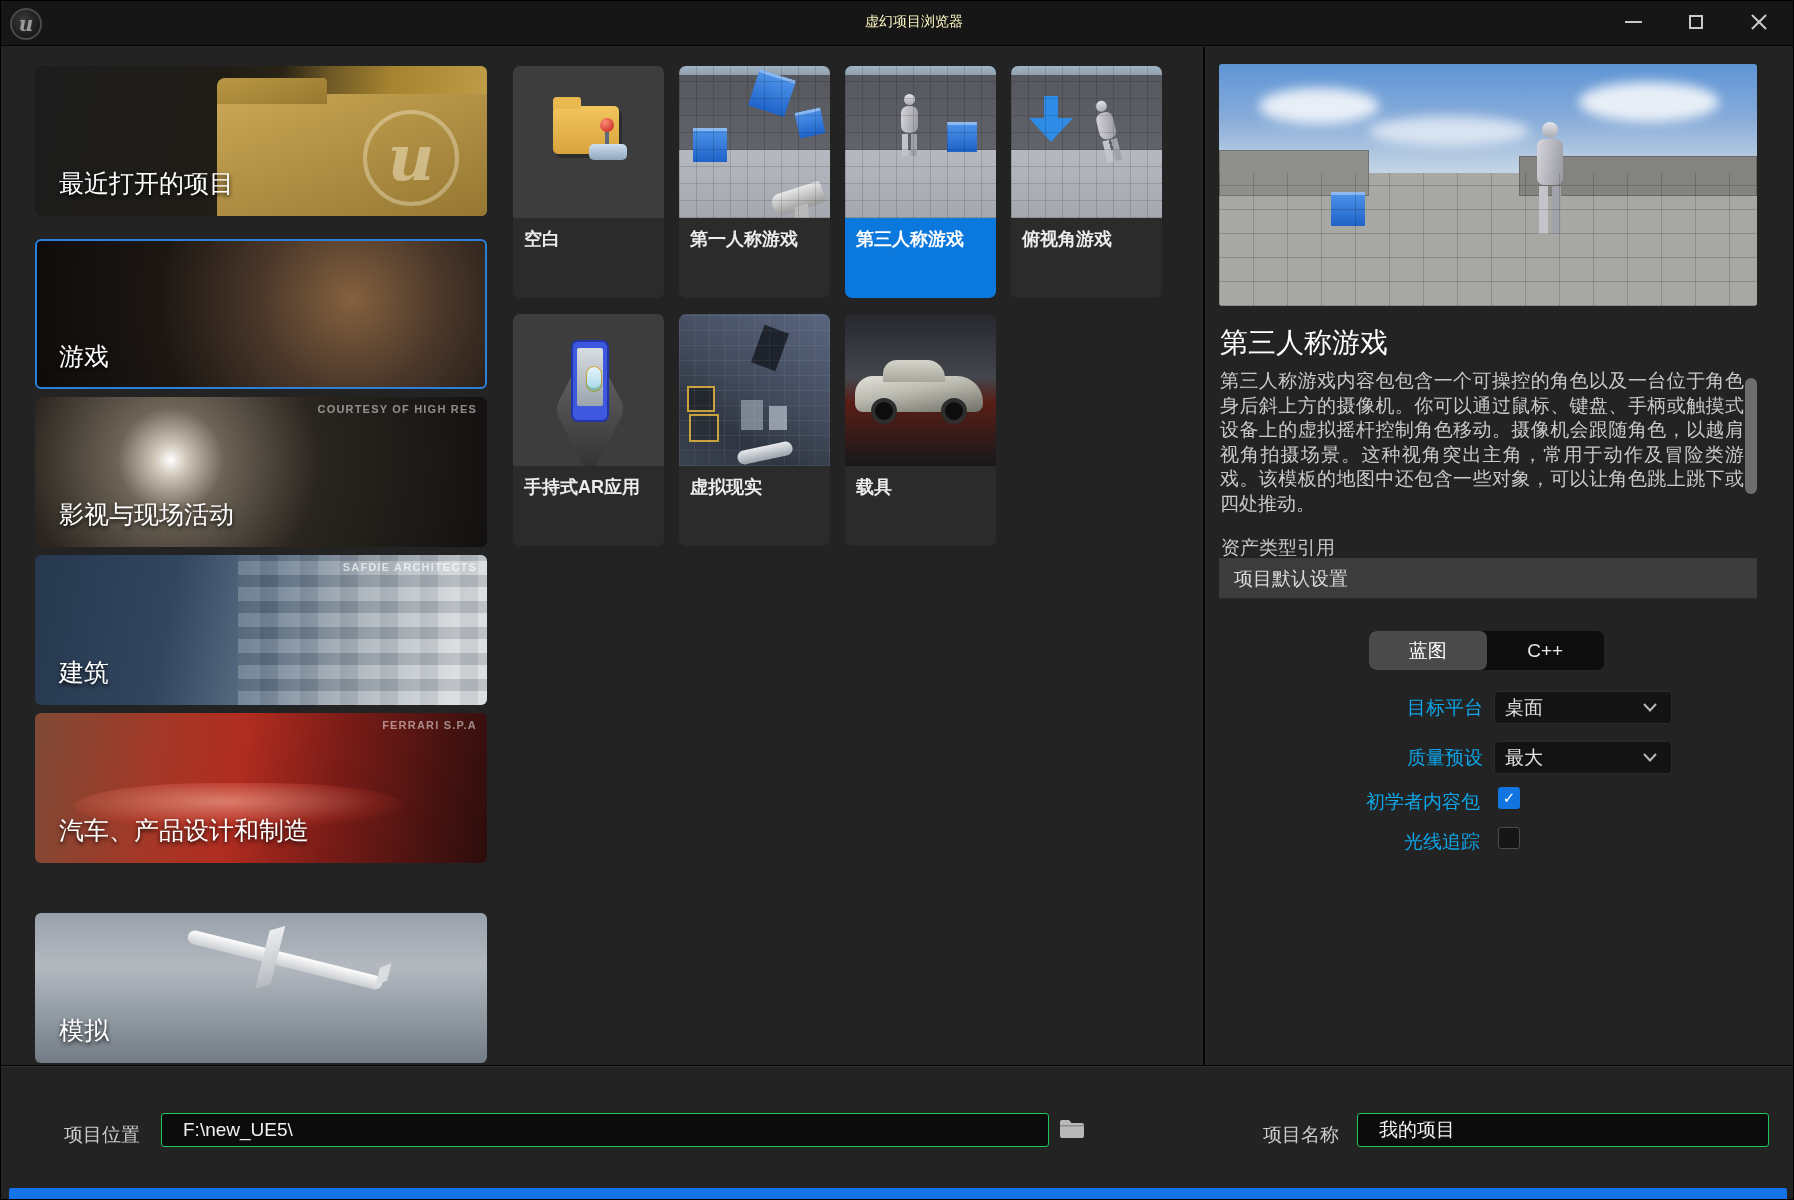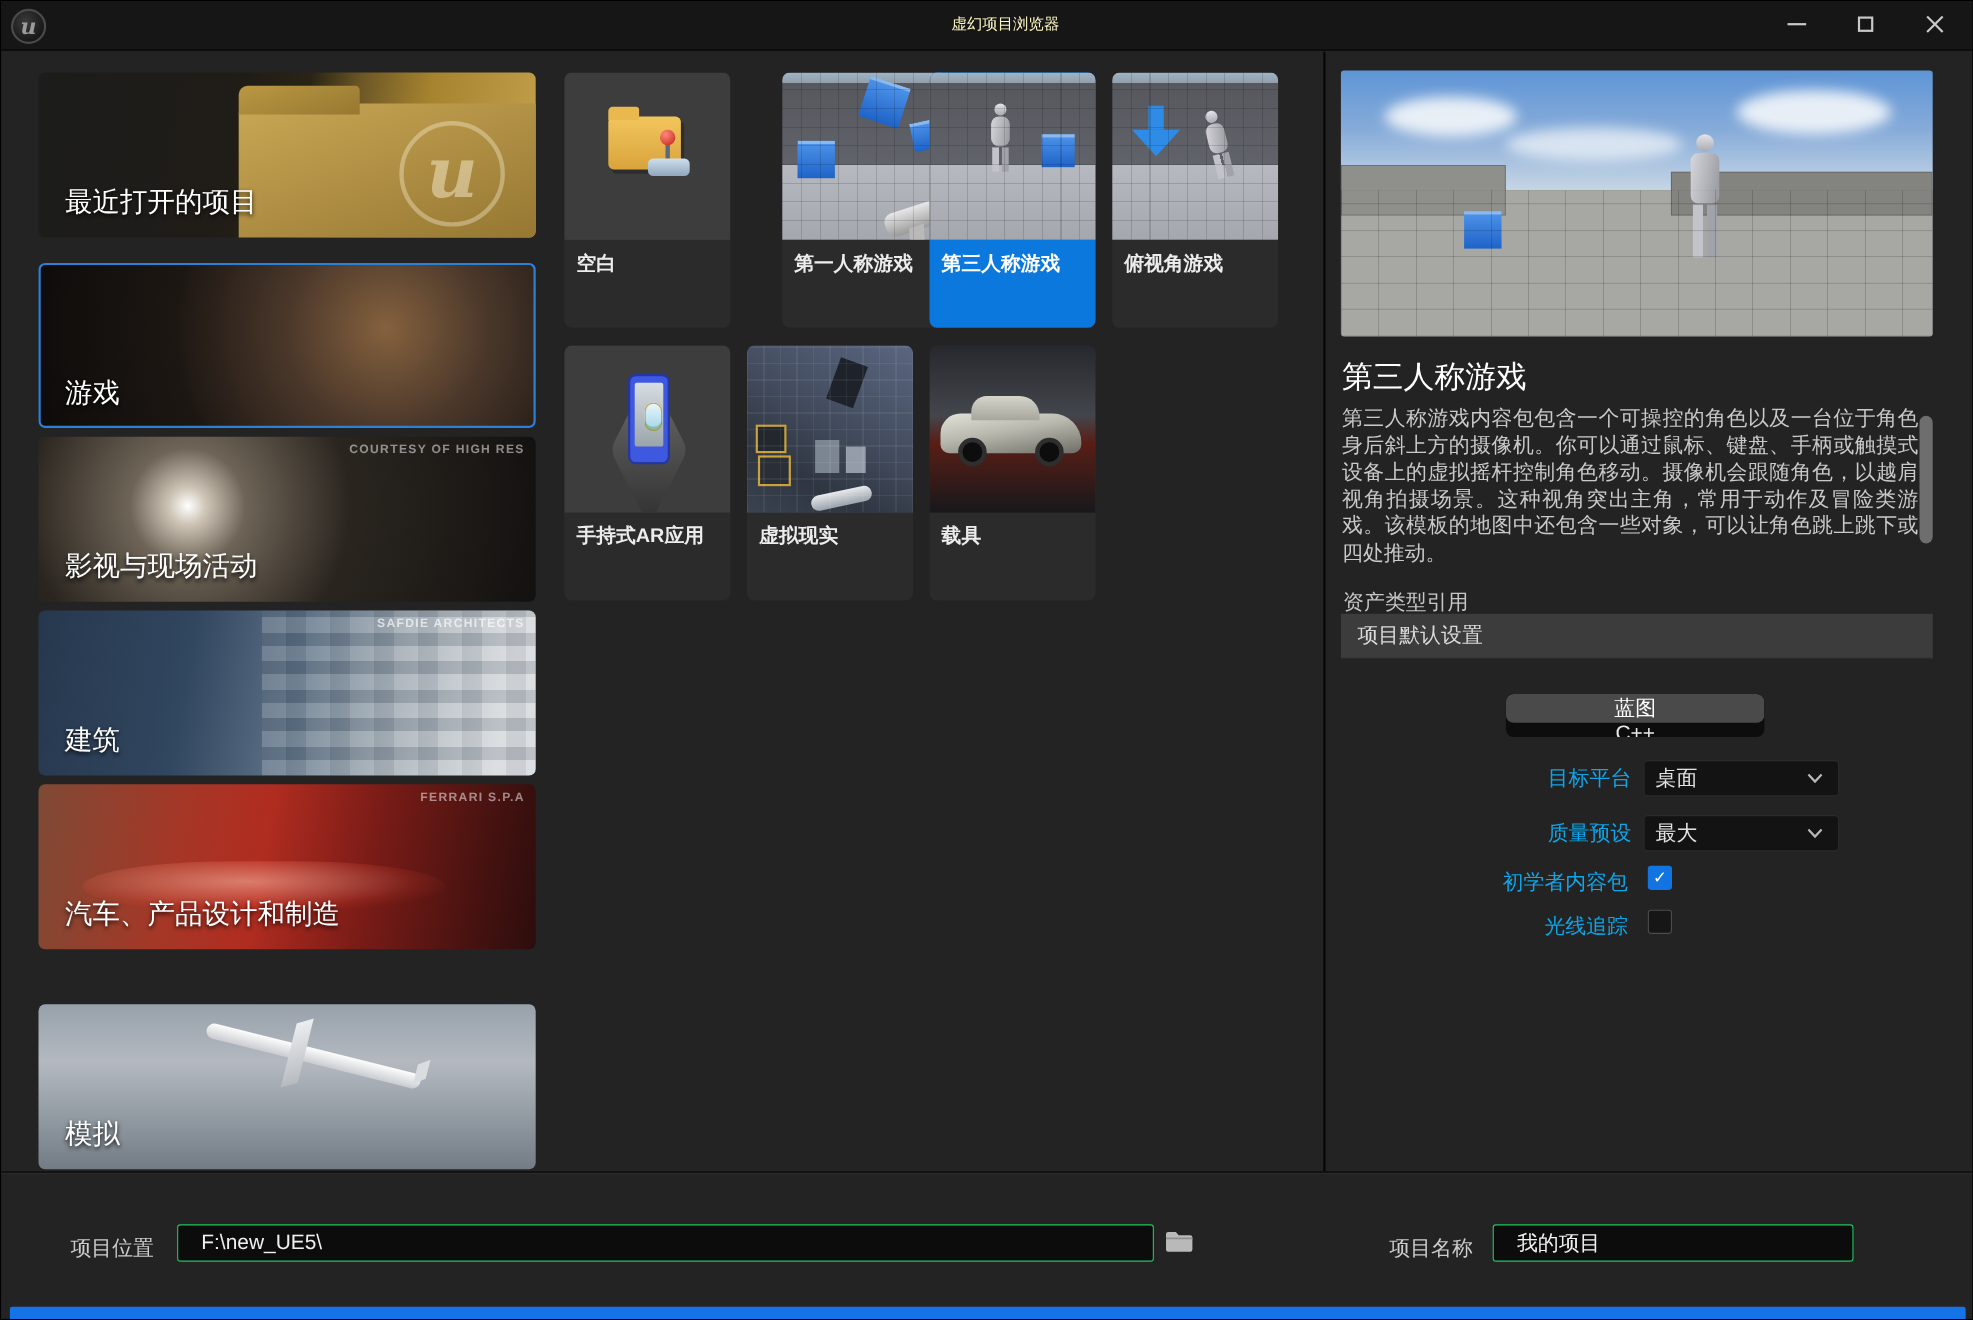--- a/index.html
+++ b/index.html
@@ -91,21 +91,21 @@
       background:repeating-linear-gradient(0deg, rgba(0,0,0,.16) 0 1px, transparent 1px 24px),
                  repeating-linear-gradient(90deg, rgba(0,0,0,.16) 0 1px, transparent 1px 34px); }
   .cloud { position:absolute; background:#f4f7fa; border-radius:50%; filter:blur(6px); opacity:.9; }
   .pv-wall { position:absolute; background:#8f8f8c; box-shadow:inset 0 0 0 1px rgba(0,0,0,.2); }
   .detail-title { position:absolute; left:1219px; top:323px; color:#fff; font-size:28px; }
   .detail-desc { position:absolute; left:1219px; top:368px; width:524px; color:#c9c9c9; font-size:19px; line-height:24.5px; text-align:justify; }
   .desc-scrollbar { position:absolute; left:1744px; top:377px; width:12px; height:116px; border-radius:6px; background:#6e6e6e; cursor:pointer; }
   .asset-label-clip { position:absolute; left:1220px; top:534px; width:300px; height:23px; overflow:hidden; color:#c6c6c6; font-size:19px; }
   .defaults-bar { position:absolute; left:1218px; top:557px; width:538px; height:41px; background:#3c3c3c; border-bottom:1px solid #2a2a2a; cursor:pointer; }
   .defaults-bar span { display:block; padding-left:15px; line-height:41px; color:#dadada; font-size:19px; }
-  .seg { position:absolute; left:1368px; top:630px; width:235px; height:39px; background:#0d0d0d; border-radius:7px; display:flex; overflow:hidden;flex-direction:column; }
+  .seg { position:absolute; left:1368px; top:630px; width:235px; height:39px; background:#0d0d0d; border-radius:7px; display:flex; overflow:hidden; }
   .seg-btn { flex:1; display:flex; align-items:center; justify-content:center; color:#e6e6e6; font-size:19px; cursor:pointer; }
   .seg-btn.selected { background:#4a4a4a; border-radius:7px; color:#fff; }
   .form-label { position:absolute; left:1218px; width:264px; text-align:right; color:#0ea5e9; font-size:19px; }
   .select { position:absolute; left:1493px; width:178px; height:33px; background:#131313; border:1px solid #2b2b2b; border-radius:4px;
             display:flex; align-items:center; cursor:pointer; }
   .select span { padding-left:10px; color:#e2e2e2; font-size:19px; flex:1; }
   .select svg { margin-right:14px; }
   .checkbox { position:absolute; left:1497px; width:22px; height:22px; border-radius:3px; cursor:pointer;
               display:flex; align-items:center; justify-content:center; }
   .checkbox.checked { background:#1174e0; color:#fff; font-size:15px; font-weight:bold; }
@@ -166,21 +166,21 @@
   </div>
 
   <div class="tcard" style="left:512px; top:65px;">
     <div class="thumb">
       <div class="folder-sm"></div>
         <div class="joystick"></div>
     </div>
     <div class="tlabel">空白</div>
   </div>
 
-  <div class="tcard" style="left:678px; top:65px;margin-left:32px;">
+  <div class="tcard" style="left:678px; top:65px;">
     <div class="thumb scene">
       <div class="cube" style="left:14px; top:62px; width:34px; height:34px;"></div>
       <div class="cube" style="left:74px; top:8px; width:38px; height:38px; transform:rotate(18deg);"></div>
       <div class="cube" style="left:118px; top:44px; width:26px; height:26px; transform:rotate(-12deg);"></div>
       <div class="gun"></div>
     </div>
     <div class="tlabel">第一人称游戏</div>
   </div>
 
   <div class="tcard selected" style="left:844px; top:65px;">
@@ -302,16 +302,16 @@
   <div class="f-label" style="left:63px; top:1121px;">项目位置</div>
   <input class="f-input" style="left: 160px; top: 1112px; width: 888px;" value="F:\new_UE5\">
   <div class="folder-btn">
     <svg width="26" height="22" viewBox="0 0 26 22">
       <path d="M1 4 q0-2 2-2 h7 l2.5 3 H23 q2 0 2 2 v11 q0 2 -2 2 H3 q-2 0 -2-2 Z" fill="#b9b9b9"></path>
       <rect x="1" y="7" width="24" height="1.6" fill="#8f8f8f"></rect>
     </svg>
   </div>
 
   <div class="f-label" style="left:1262px; top:1121px;">项目名称</div>
-  <input class="f-input" style="left: 1356px; top: 1112px; width: 328px;" value="我的项目">
+  <input class="f-input" style="left: 1356px; top: 1112px; width: 412px;" value="我的项目">
 
   <div class="blue-strip"></div>
 </div>
 
 </body></html>

